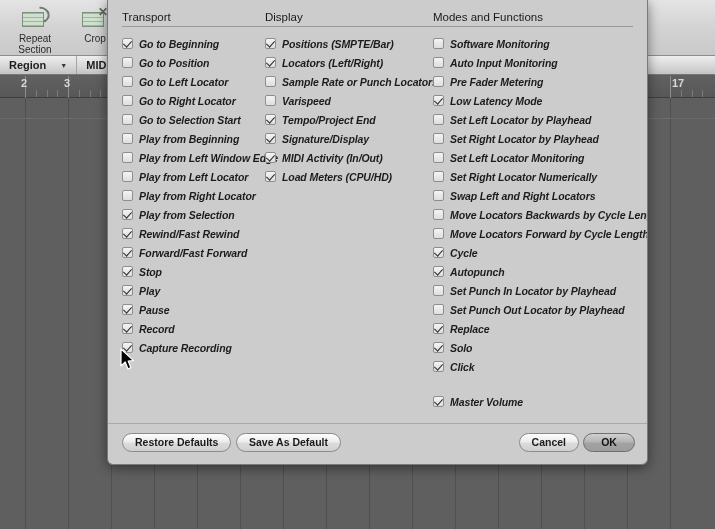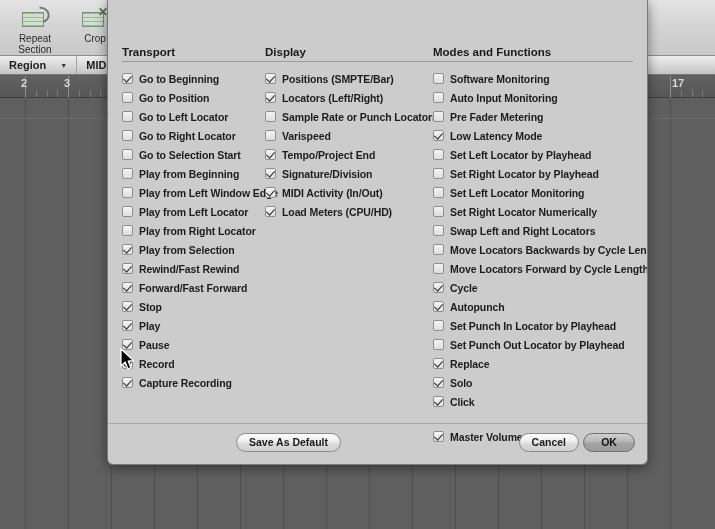--- a/index.html
+++ b/index.html
@@ -166,26 +166,25 @@
     left: 0; top: 0;
     width: 539px;
     height: 424px;
   }
   .column {
     position: absolute;
     top: 12px;
   }
   .col-header {
     font-size: 11.5px;
-    font-weight: bold;
+    font-weight: normal;
     color: #1a1a1a;
     padding-bottom: 3px;
     border-bottom: 1px solid #9a9a9a;
     margin-bottom: 7px;
-    margin-top: 35px;
   }
   #col-transport { left: 14px; width: 175px; }
   #col-display   { left: 157px; width: 178px; }
   #col-modes     { left: 325px; width: 200px; }
 
   .check-row {
     display: flex;
     align-items: center;
     height: 19px;
     gap: 6px;
@@ -211,20 +210,21 @@
     border: solid #2a2a2a;
     border-width: 0 1.6px 1.6px 0;
     transform: rotate(42deg);
   }
   .check-label {
     font-size: 10.5px;
     font-weight: bold;
     color: #1c1c1c;
     white-space: nowrap;
     letter-spacing: -0.1px;
+    font-style: italic;
   }
 
   .dialog-footer {
     position: absolute;
     left: 0;
     bottom: 0;
     width: 539px;
     height: 41px;
     border-top: 1px solid #a9a9a9;
     box-sizing: border-box;
@@ -439,21 +439,21 @@
           <div class="check-row">
             <span class="cbox"></span>
             <span class="check-label">Varispeed</span>
           </div>
           <div class="check-row">
             <span class="cbox on"></span>
             <span class="check-label">Tempo/Project End</span>
           </div>
           <div class="check-row">
             <span class="cbox on"></span>
-            <span class="check-label">Signature/Division</span>
+            <span class="check-label">Signature/Display</span>
           </div>
           <div class="check-row">
             <span class="cbox on"></span>
             <span class="check-label">MIDI Activity (In/Out)</span>
           </div>
           <div class="check-row">
             <span class="cbox on"></span>
             <span class="check-label">Load Meters (CPU/HD)</span>
           </div>
         </div>
@@ -537,20 +537,21 @@
           <div class="check-row spaced">
             <span class="cbox on"></span>
             <span class="check-label">Master Volume</span>
           </div>
         </div>
     </div>
 
   </div>
 
   <div class="dialog-footer">
+    <div class="btn" id="btn-restore">Restore Defaults</div>
     <div class="btn" id="btn-savedef">Save As Default</div>
     <div class="btn" id="btn-cancel">Cancel</div>
     <div class="btn" id="btn-ok">OK</div>
   </div>
 
 </div>
 
 <svg id="cursor" viewBox="0 0 16 23">
   <polygon points="1,1 1,18 5.2,14 8,21 10.8,19.6 8.2,13 13.5,12.6" fill="#000000" stroke="#ffffff" stroke-width="1.2" stroke-linejoin="round"></polygon>
 </svg>

